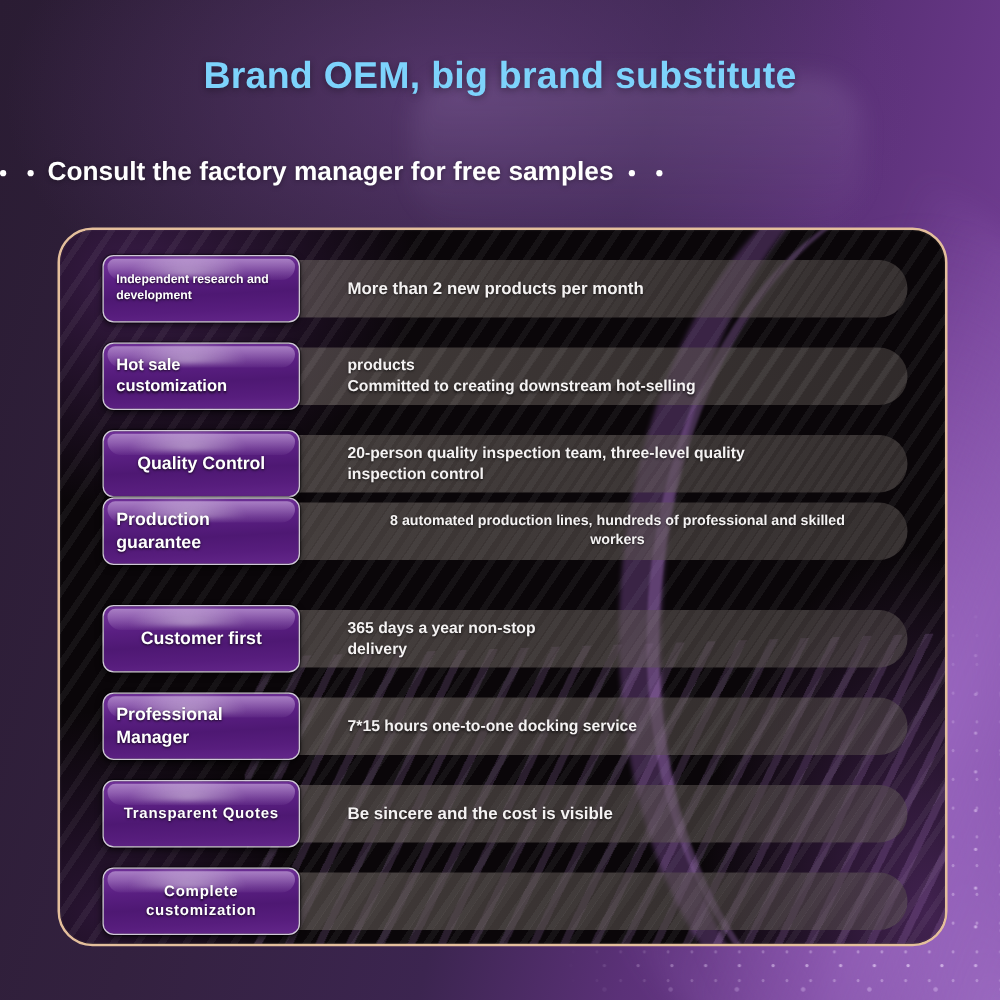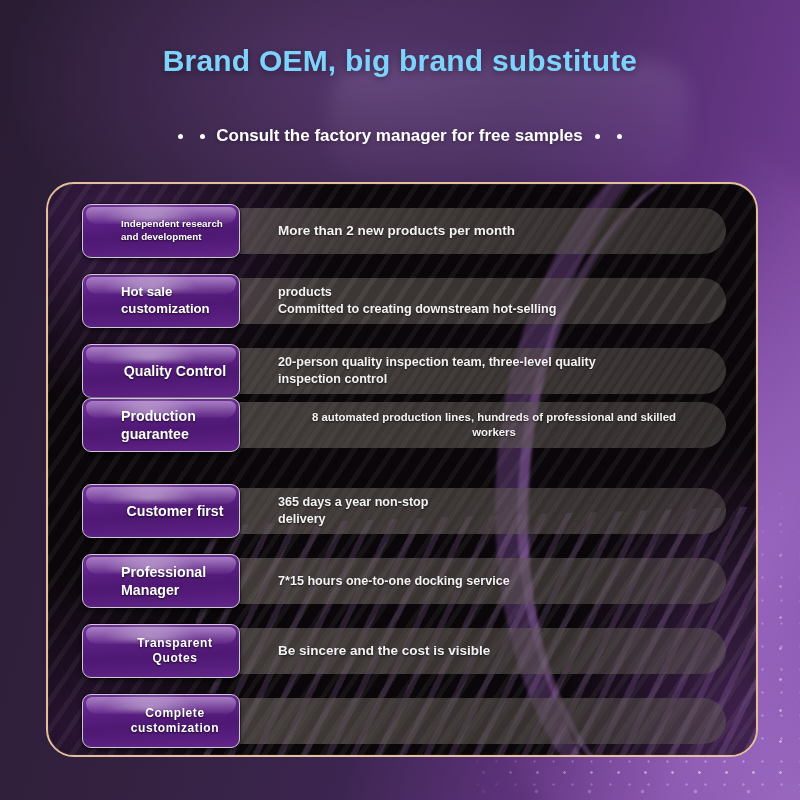--- a/index.html
+++ b/index.html
@@ -49,22 +49,22 @@
     filter:blur(9px);border-radius:40px;
   }
   
   .title{
     position:absolute;left:0;top:44px;width:800px;text-align:center;
     font-size:30px;font-weight:bold;color:#7dd3fc;letter-spacing:.2px;
     text-shadow:0 2px 6px rgba(0,0,0,.35);
   }
   .subtitle{
     position:absolute;left:0;top:126px;width:800px;text-align:center;
-    font-size:17px;font-weight:bold;color:#ffffff;
-    display:flex;align-items:center;justify-content:center;gap:0;
+    font-size:21px;font-weight:bold;color:#ffffff;
+    display:flex;align-items:center;gap:0;
     text-shadow:0 1px 4px rgba(0,0,0,.35);
   }
   .dot{
     display:inline-block;width:5px;height:5px;border-radius:50%;
     background:#ffffff;vertical-align:middle;
   }
   .dot-l1{margin-right:17px;}
   .dot-l2{margin-right:11px;}
   .dot-r1{margin-left:12px;}
   .dot-r2{margin-left:17px;}
@@ -161,21 +161,20 @@
     content:"";position:absolute;left:3px;right:3px;top:2px;height:17px;
     border-radius:7px 7px 12px 12px;
     background:linear-gradient(180deg, rgba(205,175,225,.62), rgba(150,110,180,.10));
     pointer-events:none;
   }
   .tag-label{
     position:relative;z-index:2;width:100%;
     padding:0 10px;box-sizing:border-box;
     color:#ffffff;font-weight:bold;line-height:1.28;
     text-shadow:0 1px 2px rgba(0,0,0,.75);
-    margin-left:28px;
   }
   .tag-label.al-left{text-align:left;}
   .tag-label.al-center{text-align:center;}
   .tag-label.tsz-10{font-size:9.8px;}
   .tag-label.tsz-12{font-size:12px;letter-spacing:.6px;text-align:center;}
   .tag-label.tsz-13{font-size:13.2px;}
   .tag-label.tsz-14{font-size:14.2px;}
   .gloss-sheen{
     position:absolute;left:12%;top:-6px;width:62%;height:22px;
     background:radial-gradient(ellipse at 50% 100%, rgba(255,255,255,.42), rgba(255,255,255,0) 70%);

